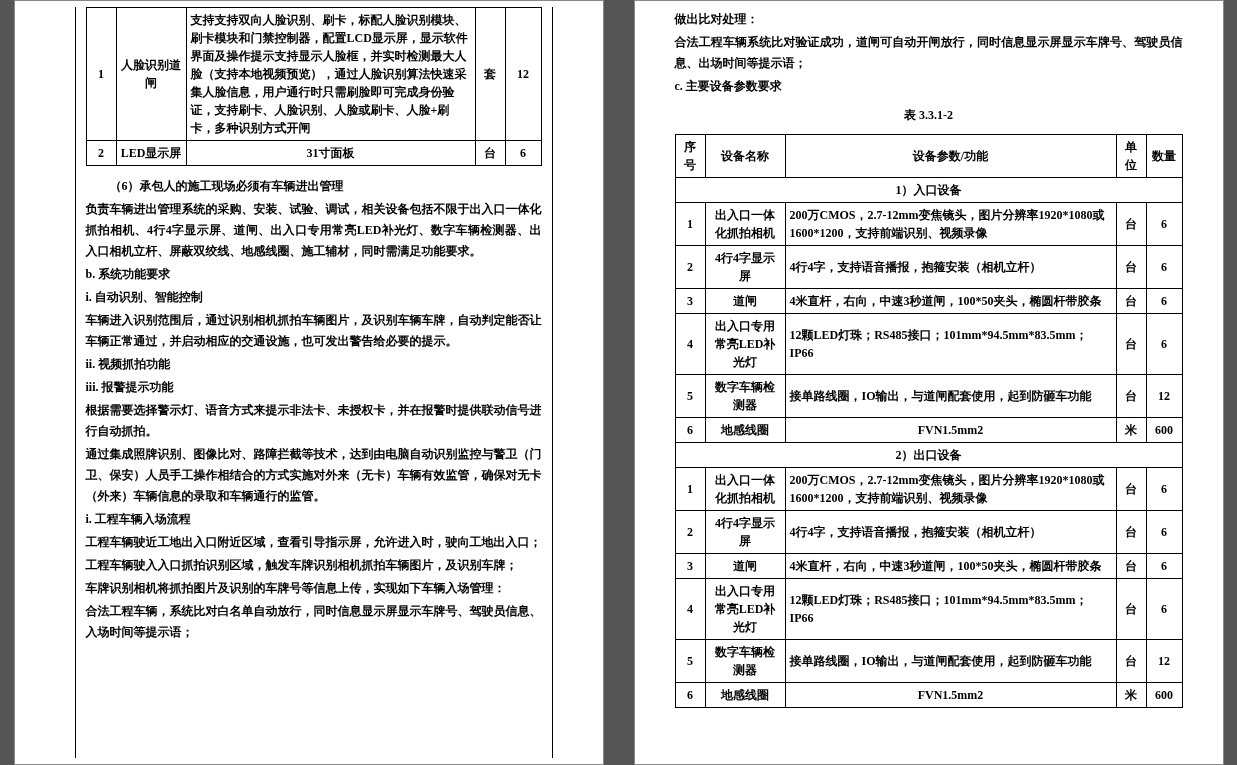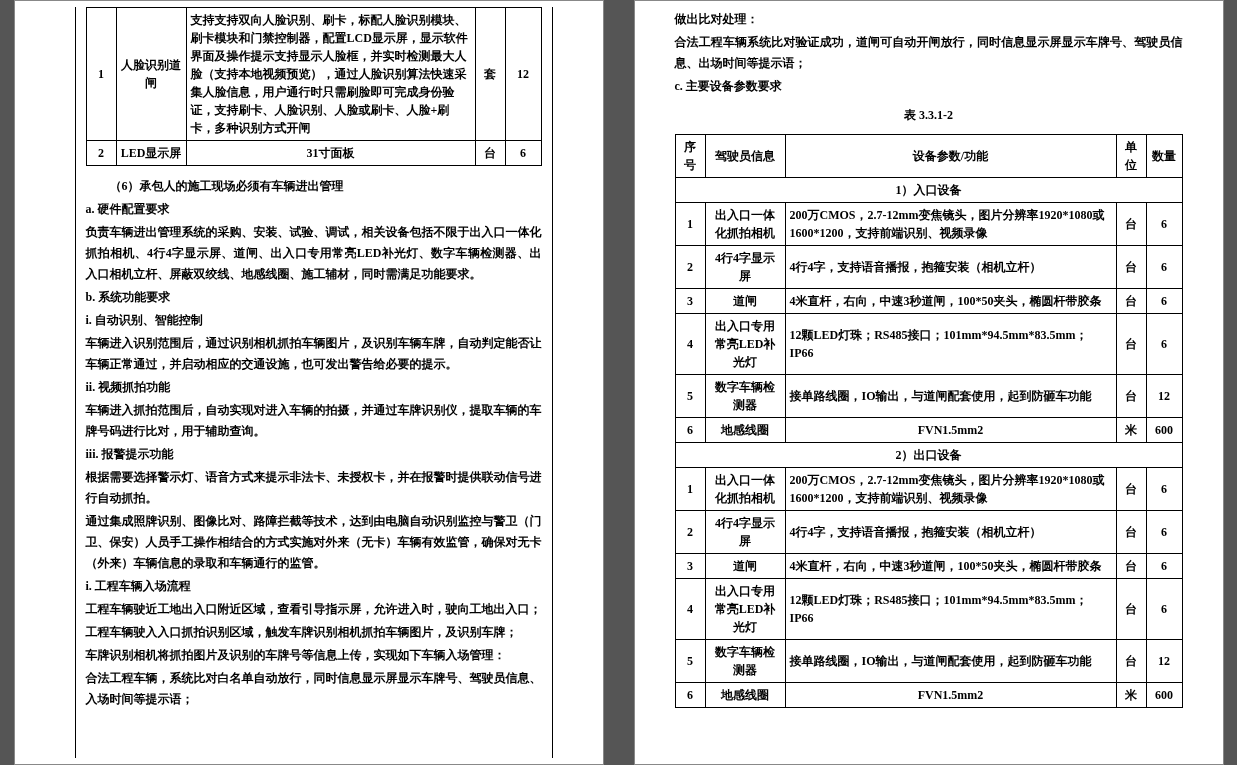--- a/index.html
+++ b/index.html
@@ -64,27 +64,25 @@
         <td>2</td>
         <td>LED显示屏</td>
         <td>31寸面板</td>
         <td>台</td>
         <td>6</td>
       </tr>
     </tbody>
       </table>
     <div style="height:8px"></div>
     <div class="para indent">（6）承包人的施工现场必须有车辆进出管理</div>
-    <div class="para">a. 硬件配置要求</div>
     <div class="para">负责车辆进出管理系统的采购、安装、试验、调试，相关设备包括不限于出入口一体化抓拍相机、4行4字显示屏、道闸、出入口专用常亮LED补光灯、数字车辆检测器、出入口相机立杆、屏蔽双绞线、地感线圈、施工辅材，同时需满足功能要求。</div>
     <div class="para">b. 系统功能要求</div>
     <div class="para">i. 自动识别、智能控制</div>
     <div class="para">车辆进入识别范围后，通过识别相机抓拍车辆图片，及识别车辆车牌，自动判定能否让车辆正常通过，并启动相应的交通设施，也可发出警告给必要的提示。</div>
     <div class="para">ii. 视频抓拍功能</div>
-    <div class="para">车辆进入抓拍范围后，自动实现对进入车辆的拍摄，并通过车牌识别仪，提取车辆的车牌号码进行比对，用于辅助查询。</div>
     <div class="para">iii. 报警提示功能</div>
     <div class="para">根据需要选择警示灯、语音方式来提示非法卡、未授权卡，并在报警时提供联动信号进行自动抓拍。</div>
     <div class="para">通过集成照牌识别、图像比对、路障拦截等技术，达到由电脑自动识别监控与警卫（门卫、保安）人员手工操作相结合的方式实施对外来（无卡）车辆有效监管，确保对无卡（外来）车辆信息的录取和车辆通行的监管。</div>
     <div class="para">i. 工程车辆入场流程</div>
     <div class="para">工程车辆驶近工地出入口附近区域，查看引导指示屏，允许进入时，驶向工地出入口；</div>
     <div class="para">工程车辆驶入入口抓拍识别区域，触发车牌识别相机抓拍车辆图片，及识别车牌；</div>
     <div class="para">车牌识别相机将抓拍图片及识别的车牌号等信息上传，实现如下车辆入场管理：</div>
     <div class="para">合法工程车辆，系统比对白名单自动放行，同时信息显示屏显示车牌号、驾驶员信息、入场时间等提示语；</div>
 
   </div>
@@ -95,21 +93,21 @@
 <div class="page" style="padding:6px 40px 6px 40px;">
   <div class="para">做出比对处理：</div>
   <div class="para">合法工程车辆系统比对验证成功，道闸可自动开闸放行，同时信息显示屏显示车牌号、驾驶员信息、出场时间等提示语；</div>
   <div class="para">c. 主要设备参数要求</div>
   <div class="centered">表 3.3.1-2</div>
 
   <table>
     <tbody>
         <tr>
       <td class="col-seq">序号</td>
-      <td style="width:80px">驾驶员信息</td>
+      <td style="width:80px">设备名称</td>
       <td>设备参数/功能</td>
       <td class="col-unit">单位</td>
       <td class="col-qty">数量</td>
     </tr>
     <tr class="subhead">
           <td colspan="5">1）入口设备</td>
         </tr>
     <tr>
           <td>1</td>
           <td>出入口一体化抓拍相机</td>

